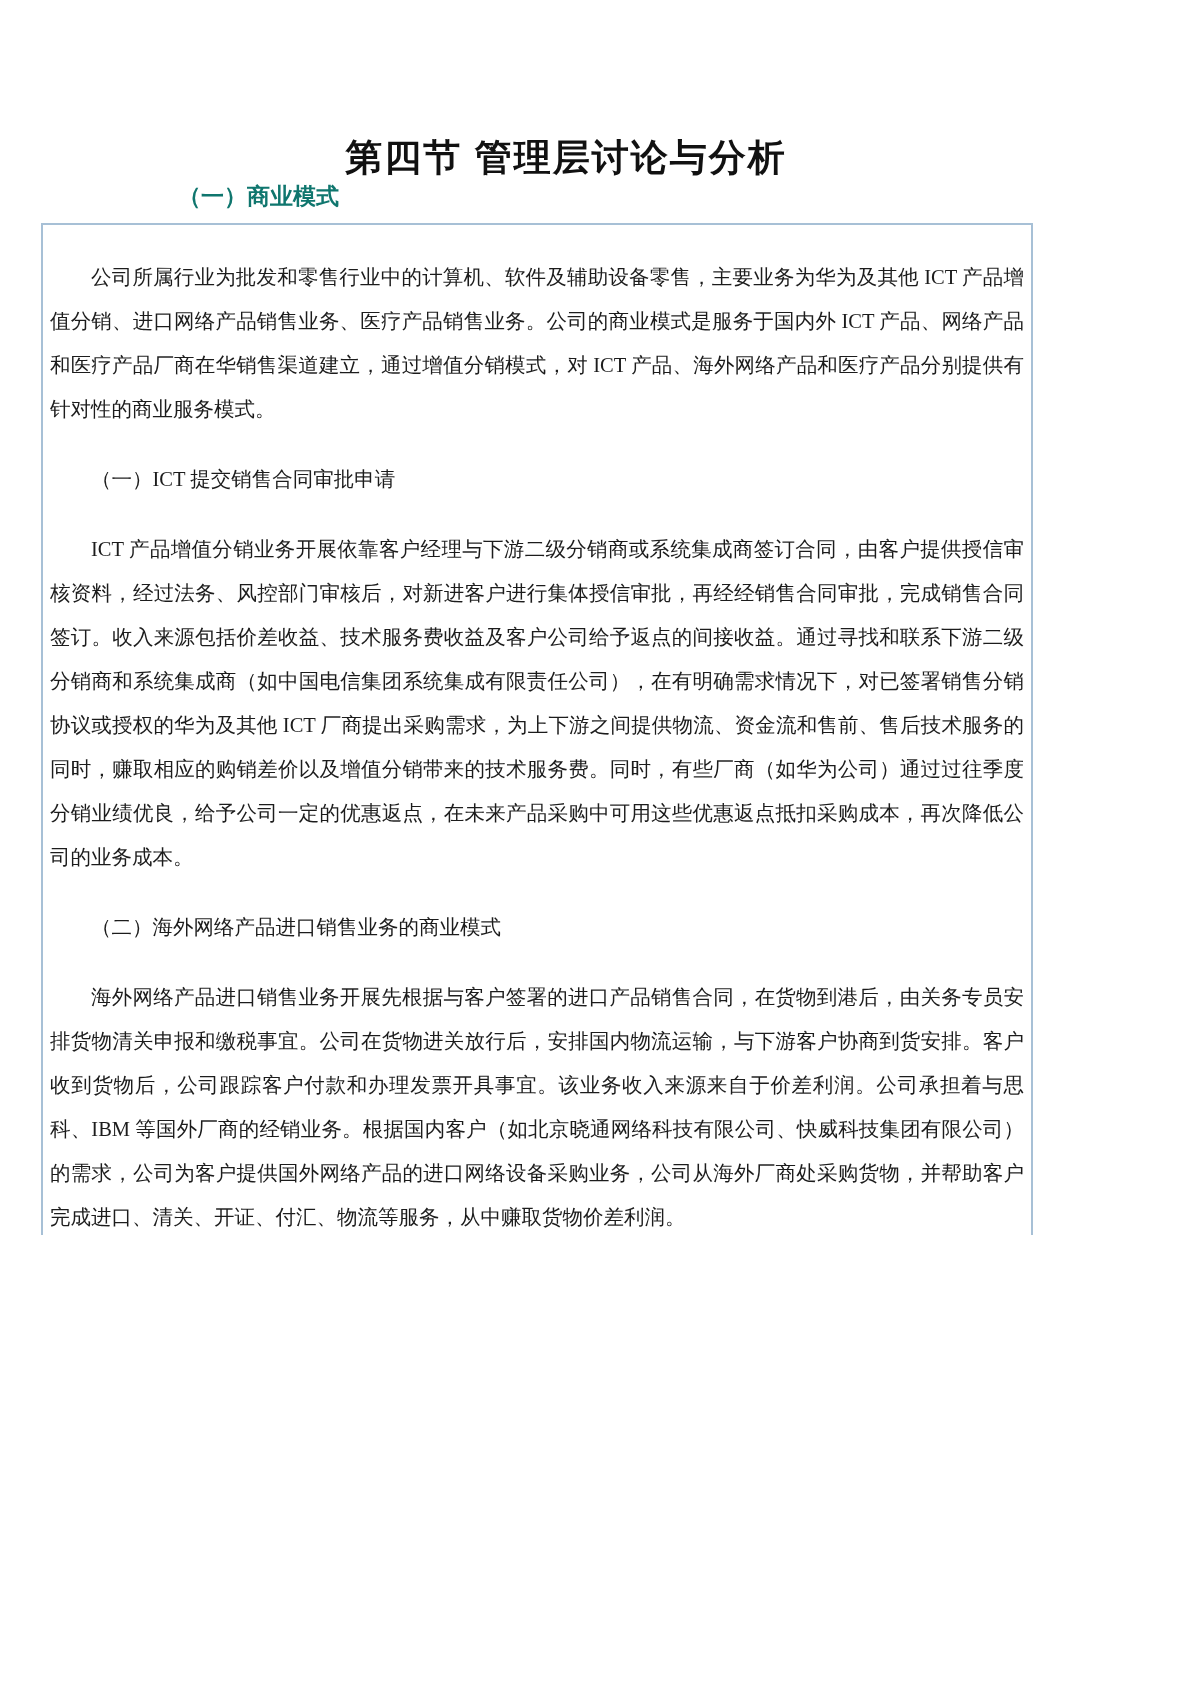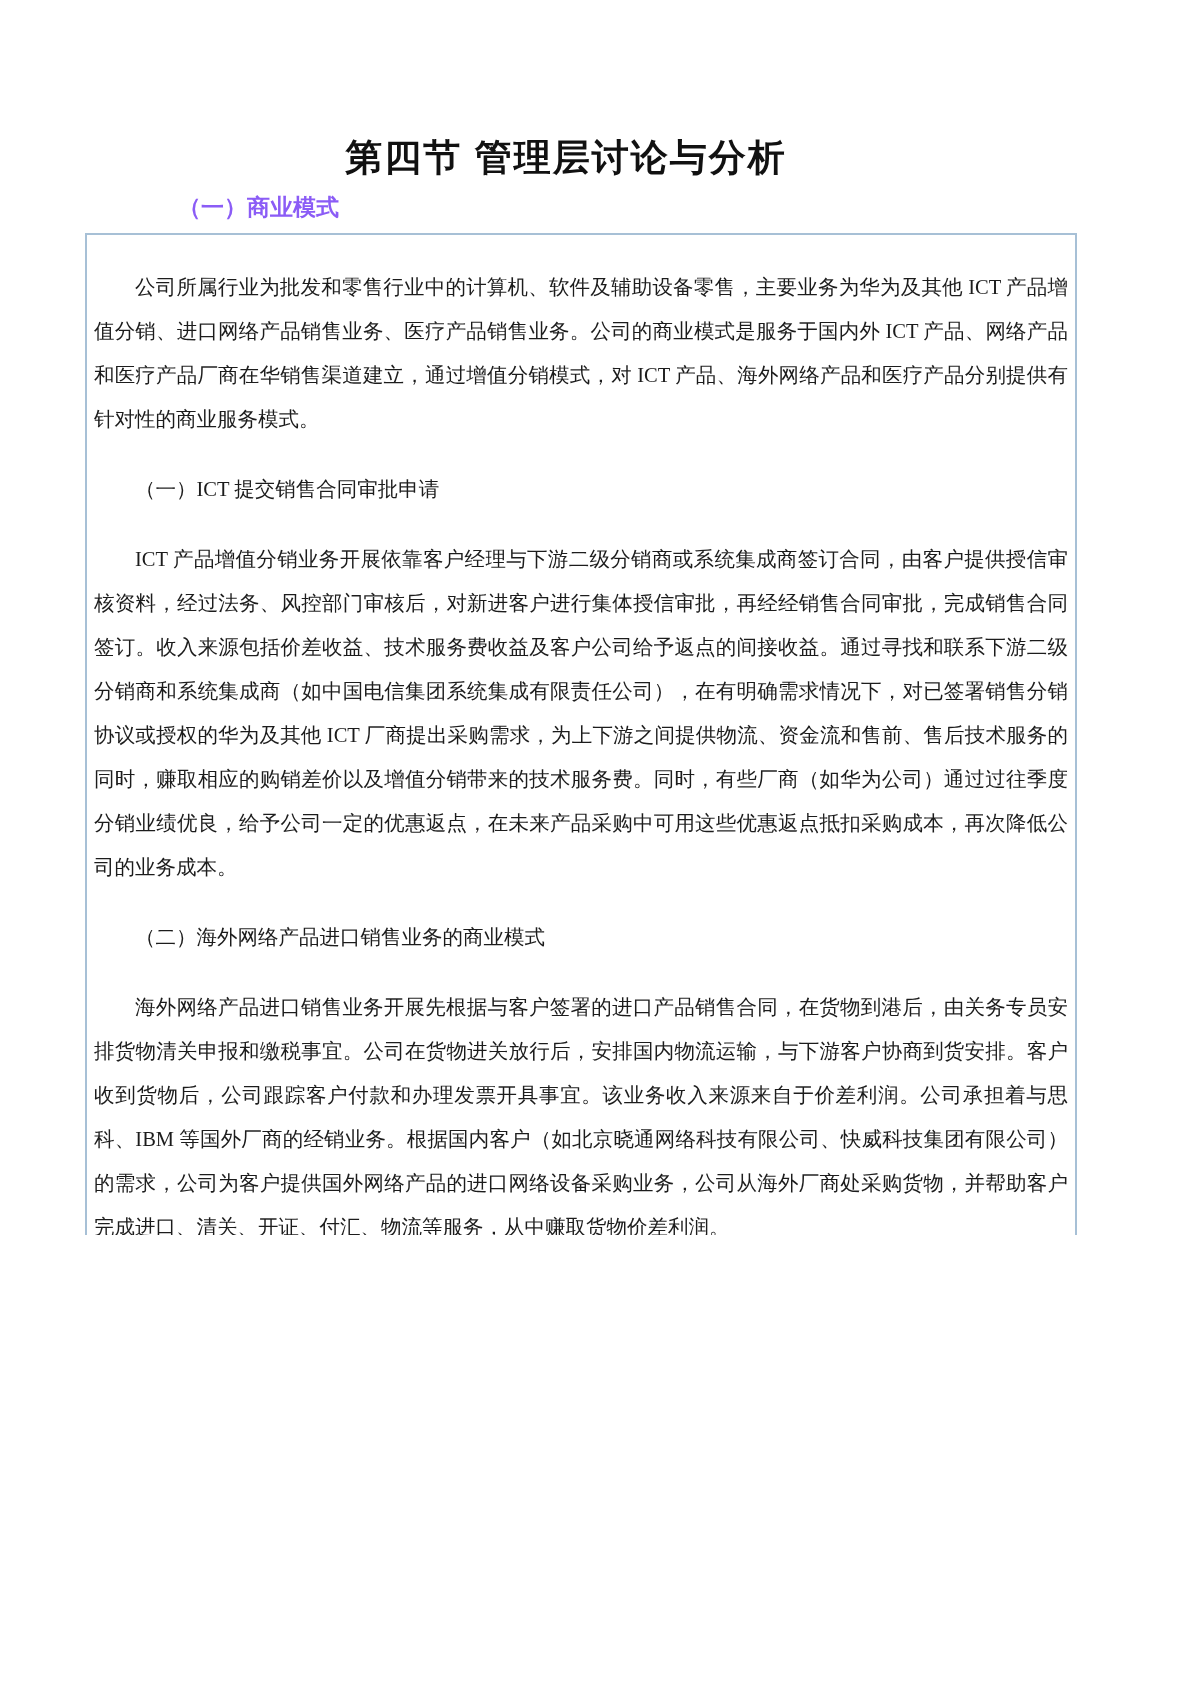--- a/index.html
+++ b/index.html
@@ -31,30 +31,30 @@
   }
   .h-section {
     margin: 32px 0 0 168px;
     font-family: "Liberation Sans", "DejaVu Sans", sans-serif;
     font-size: 27px;
     font-weight: 700;
     color: #111111;
     line-height: 1.15;
   }
   .h-sub {
-    margin: 14px 0 0 178px;
-    font-family: Liberation Sans, sans-serif;
+    margin: 4px 0 0 178px;
+    font-family: Liberation Serif, serif;
     font-size: 23px;
     font-weight: 700;
-    color: #8b5cf6;
+    color: #0f766e;
     line-height: 1.15;
   }
   .content-box {
     box-sizing: border-box;
-    margin: 12px 0 0 85px;
+    margin: 12px 0 0 41px;
     width: 992px;
     height: 1240px;
     border: 2px solid #a7c0d6;
     border-bottom: 3px solid #86abc9;
     padding: 2px 7px 0 7px;
     overflow: hidden;
     background: #ffffff;
   }
   .content-box p {
     margin: 26px 0;

